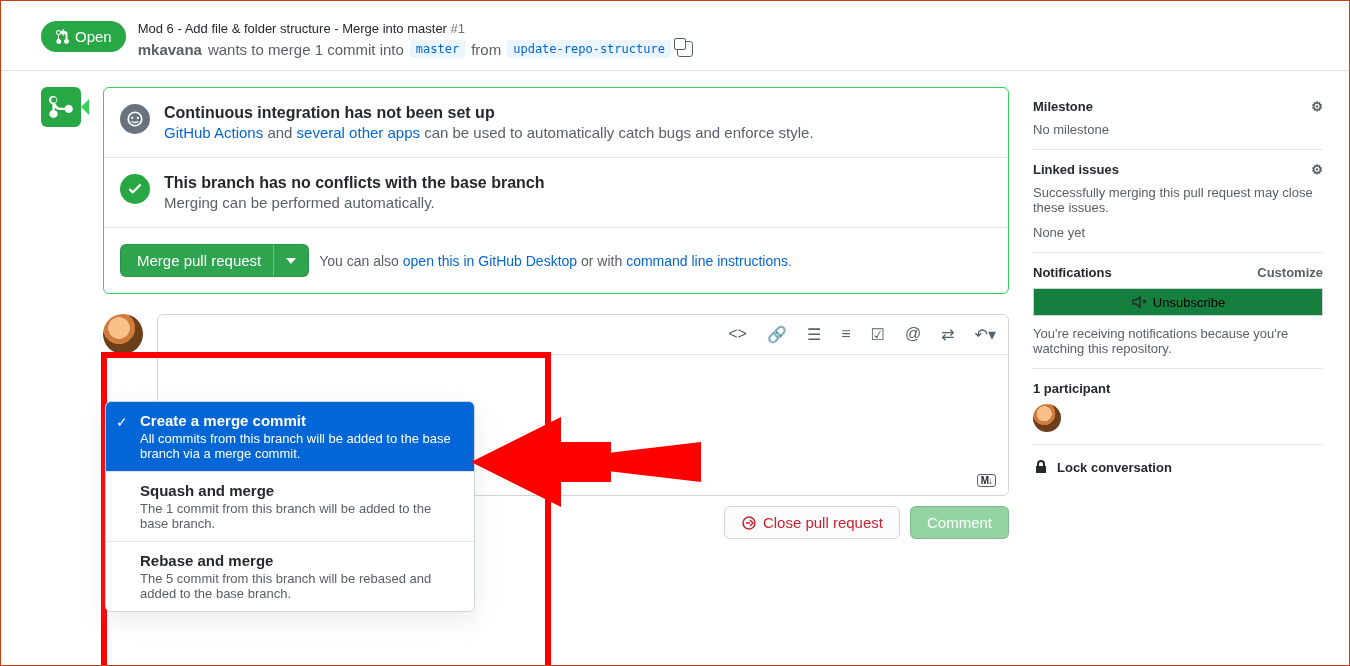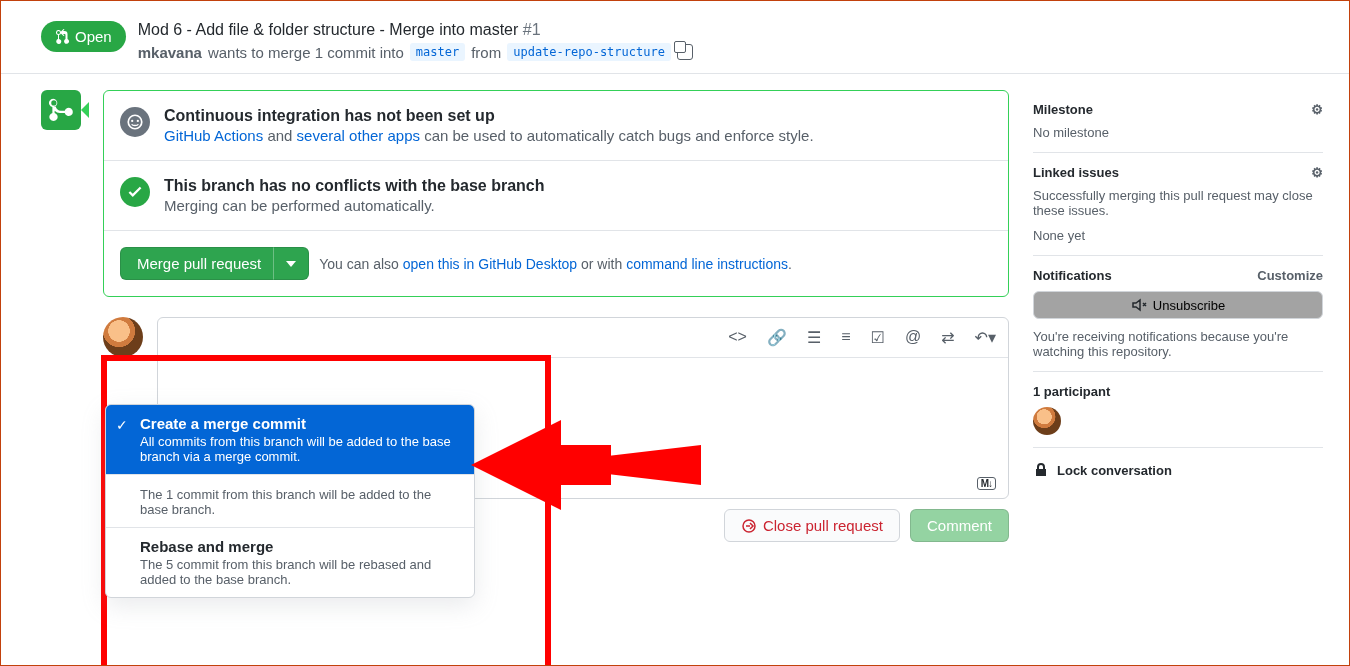--- a/index.html
+++ b/index.html
@@ -1,21 +1,21 @@
 <!DOCTYPE html>
 <html><head>
 <meta charset="utf-8">
 <style>
   * { box-sizing: border-box; margin: 0; padding: 0; }
   body { font-family: -apple-system, BlinkMacSystemFont, "Segoe UI", Helvetica, Arial, sans-serif; font-size: 14px; color: #24292e; background: #fff; }
   .frame { width: 1350px; height: 666px; border: 1px solid #c2410c; position: relative; overflow: hidden; }
   .header { padding: 20px 0 12px 40px; display: flex; align-items: flex-start; border-bottom: 1px solid #e1e4e8; }
   .open-badge { background: #28a745; color: #fff; border-radius: 18px; padding: 7px 14px; font-size: 15px; font-weight: 500; display: inline-flex; align-items: center; gap: 4px; }
   .title-wrap { margin-left: 12px; }
-  .pr-title { font-size: 16px; font-weight: 400; color: #24292e; }
+  .pr-title { font-size: 13px; font-weight: 400; color: #24292e; }
   .pr-num { color: #6a737d; font-weight: 300; }
   .subtitle { font-size: 15px; color: #586069; margin-top: 4px; display:flex; align-items:center; gap:6px; flex-wrap:wrap;}
   .branch-label { background: #eaf5ff; color: #0366d6; font-family: SFMono-Regular, Menlo, monospace; font-size: 12px; padding: 2px 6px; border-radius: 3px; }
   .copy-icon { width:16px; height:16px; border:1px solid #586069; border-radius:3px; position:relative; display:inline-block;}
   .copy-icon::before{content:"";position:absolute; width:10px;height:10px;border:1px solid #586069;border-radius:2px; top:-4px; left:-4px; background:#fff;}
   .body { display: flex; padding: 16px 26px 0 40px; position: relative; }
   .main { flex: 1; max-width: 980px; position: relative; }
   .timeline-icon { width: 40px; height: 40px; background: #28a745; border-radius: 6px; display: flex; align-items: center; justify-content: center; position: absolute; left: 0; top: 0; z-index:2;}
   .timeline-arrow { position:absolute; left:40px; top:12px; width:0;height:0; border-top:8px solid transparent; border-bottom:8px solid transparent; border-right:8px solid #34d058; z-index:2;}
   .merge-card { margin-left: 62px; border: 1px solid #34d058; border-radius: 6px; }
@@ -54,21 +54,21 @@
   .actions { display:flex; justify-content:flex-end; gap:10px; padding:10px 0 20px 0; margin-left:62px;}
   .btn { padding: 7px 16px; font-size: 15px; border-radius: 6px; border:1px solid #d1d5da; background:#fafbfc; display:inline-flex; align-items:center; gap:6px;text-align:center;}
   .btn.close-pr { color: #cb2431; }
   .btn.comment { background: #94d3a2; color:#fff; border-color: rgba(27,31,35,.15);}
   .sidebar { width: 290px; margin-left: 24px; font-size: 13px;}
   .side-section { padding: 12px 0; border-bottom: 1px solid #e1e4e8; }
   .side-head { display:flex; justify-content:space-between; align-items:center; font-weight:700; font-size:13px; margin-bottom:8px;}
   .gear { color:#586069; }
   .side-text { color:#586069; font-size:13px;}
   .customize{ font-size:13px; color:#586069;}
-  .unsub-btn { width:100%; border:1px solid #d1d5da; border-radius:6px; padding:5px; background:#a3a3a3; font-size:13px; display:flex; align-items:center; justify-content:center; gap:6px; margin-top:6px;}
+  .unsub-btn { width:100%; border:1px solid #d1d5da; border-radius:0; padding:5px; background:#15803d; font-size:13px; display:flex; align-items:center; justify-content:center; gap:6px; margin-top:6px;}
   .lock-row{ display:flex; align-items:center; gap:8px; padding-top:14px; font-weight:700; font-size:13px;}
   svg{display:block;}
 </style>
 </head>
 <body>
 
 <div class="frame">
 
   <div class="header">
     <span class="open-badge">
@@ -173,20 +173,21 @@
 
       <div class="highlight-box"></div>
 
       <div class="dropdown">
         <div class="dd-item selected">
           <span class="dd-check">✓</span>
           <div class="dd-title">Create a merge commit</div>
           <div class="dd-desc">All commits from this branch will be added to the base branch via a merge commit.</div>
         </div>
         <div class="dd-item">
+          <div class="dd-title">Squash and merge</div>
           <div class="dd-desc">The 1 commit from this branch will be added to the base branch.</div>
         </div>
         <div class="dd-item">
           <div class="dd-title">Rebase and merge</div>
           <div class="dd-desc">The 5 commit from this branch will be rebased and added to the base branch.</div>
         </div>
       </div>
 
       <svg class="arrow-svg" width="240" height="110" viewBox="0 0 240 110">
         <path d="M 60 55 L 230 35 L 230 75 Z" fill="#ff0000"></path>

